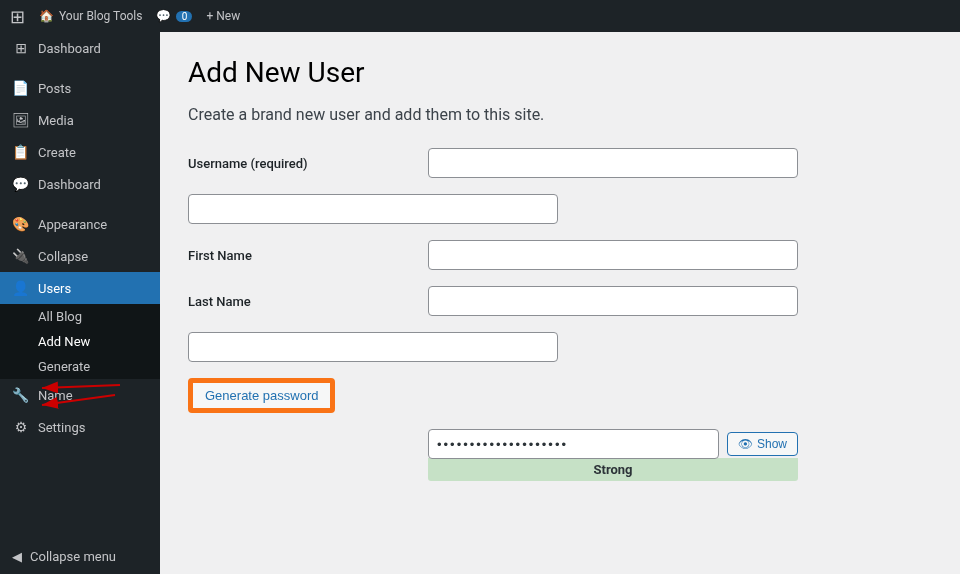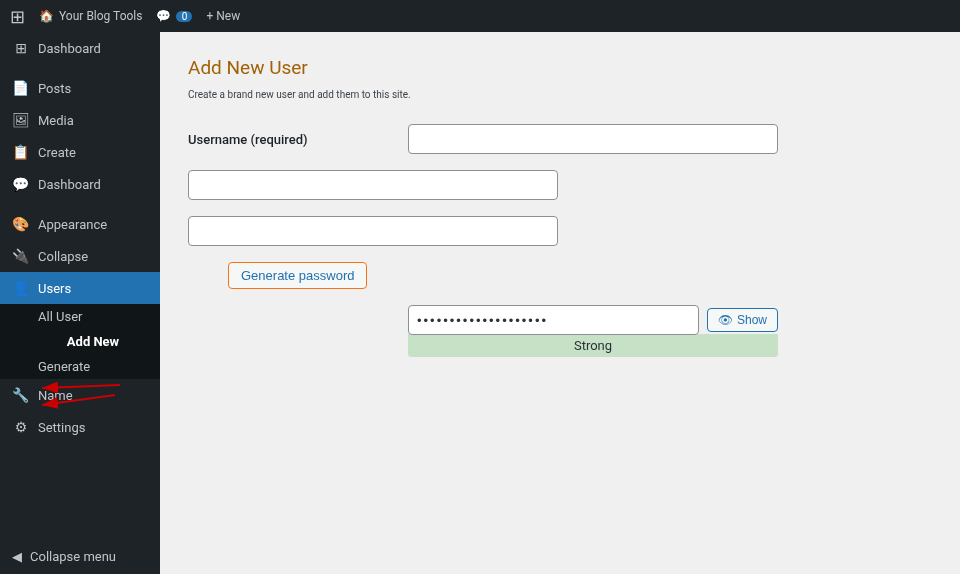--- a/index.html
+++ b/index.html
@@ -62,57 +62,57 @@
     .sidebar-item .icon { font-size: 14px; width: 18px; text-align: center; }
     .sidebar-section-gap { height: 8px; }
     .sidebar-submenu { background: #101517; }
     .sidebar-submenu .sub-item {
       display: block;
       padding: 5px 12px 5px 38px;
       color: #c3c4c7;
       cursor: pointer;
       font-size: 13px;
     }
-    .sidebar-submenu .sub-item.active { color: #fff; font-weight: 700; text-align: center; }
+    .sidebar-submenu .sub-item.active { color: #fff; font-weight: 400; }
     .collapse-menu {
       margin-top: auto;
       display: flex;
       align-items: center;
       gap: 8px;
       padding: 10px 12px;
       color: #c3c4c7;
       cursor: pointer;
       font-size: 13px;
     }
 
     
     #main-content {
       flex: 1;
       background: #f0f0f1;
       padding: 24px 28px;
       overflow-y: auto;
     }
     h1.page-title {
-      font-size: 19px;
+      font-size: 28px;
       font-weight: 400;
-      color: #a16207;
-      margin-bottom: 10px;
+      color: #000000;
+      margin-bottom: 16px;
     }
     .page-subtitle {
       color: #3c434a;
-      font-size: 10px;
+      font-size: 16px;
       margin-bottom: 24px;
     }
     .form-row {
       display: flex;
       align-items: center;
       margin-bottom: 16px;
     }
     .form-label {
-      width: 220px;
+      width: 240px;
       flex-shrink: 0;
       font-size: 13px;
       color: #1d2327;
       font-weight: 500;
     }
     .form-field { flex: 1; }
     .form-field input[type="text"],
     .form-field input[type="email"],
     .form-field input[type="url"],
     .form-field input[type="password"] {
@@ -153,36 +153,35 @@
       cursor: pointer;
       font-size: 12px;
       display: flex;
       align-items: center;
       gap: 4px;
       white-space: nowrap;
     }
 
     .btn-generate {
       background: #f6f7f7;
-      border: 1px solid #f97316;
+      border: 5px solid #f97316;
       color: #2271b1;
       border-radius: 4px;
       padding: 5px 12px;
       cursor: pointer;
       font-size: 13px;
-      margin-left: 40px;
     }
 
     .password-strength {
       max-width: 370px;
       background: #c6e1c6;
       text-align: center;
       padding: 4px;
       font-size: 13px;
-      font-weight: 400;
+      font-weight: 700;
       color: #2c3338;
       border-bottom-left-radius: 3px;
       border-bottom-right-radius: 3px;
       margin-top: -1px;
     }
   </style>
 </head>
 <body>
 
 <div id="admin-bar">
@@ -244,21 +243,21 @@
       <span class="icon">🔌</span>
       <span>Collapse</span>
     </div>
 
     <div class="sidebar-item active">
       <span class="icon">👤</span>
       <span>Users</span>
     </div>
 
     <div class="sidebar-submenu">
-      <span class="sub-item">All User</span>
+      <span class="sub-item">All Blog</span>
       <span class="sub-item active">Add New</span>
       <span class="sub-item">Generate</span>
     </div>
 
     <div class="sidebar-item">
       <span class="icon">🔧</span>
       <span>Name</span>
     </div>
 
     <div class="sidebar-item">
@@ -284,21 +283,33 @@
         <input type="text" value="" style="">
       </div>
     </div>
 
     <div class="form-row">
       <div class="form-field">
         <input type="email" style="">
       </div>
     </div>
 
-
+    <div class="form-row">
+      <div class="form-label">First Name</div>
+      <div class="form-field">
+        <input type="text" style="">
+      </div>
+    </div>
+
+    <div class="form-row">
+      <div class="form-label">Last Name</div>
+      <div class="form-field">
+        <input type="text" style="">
+      </div>
+    </div>
 
     <div class="form-row">
       <div class="form-field">
         <input type="url" style="">
       </div>
     </div>
 
     <div class="form-row">
       <div class="form-field">
         <button class="btn-generate">Generate password</button>

